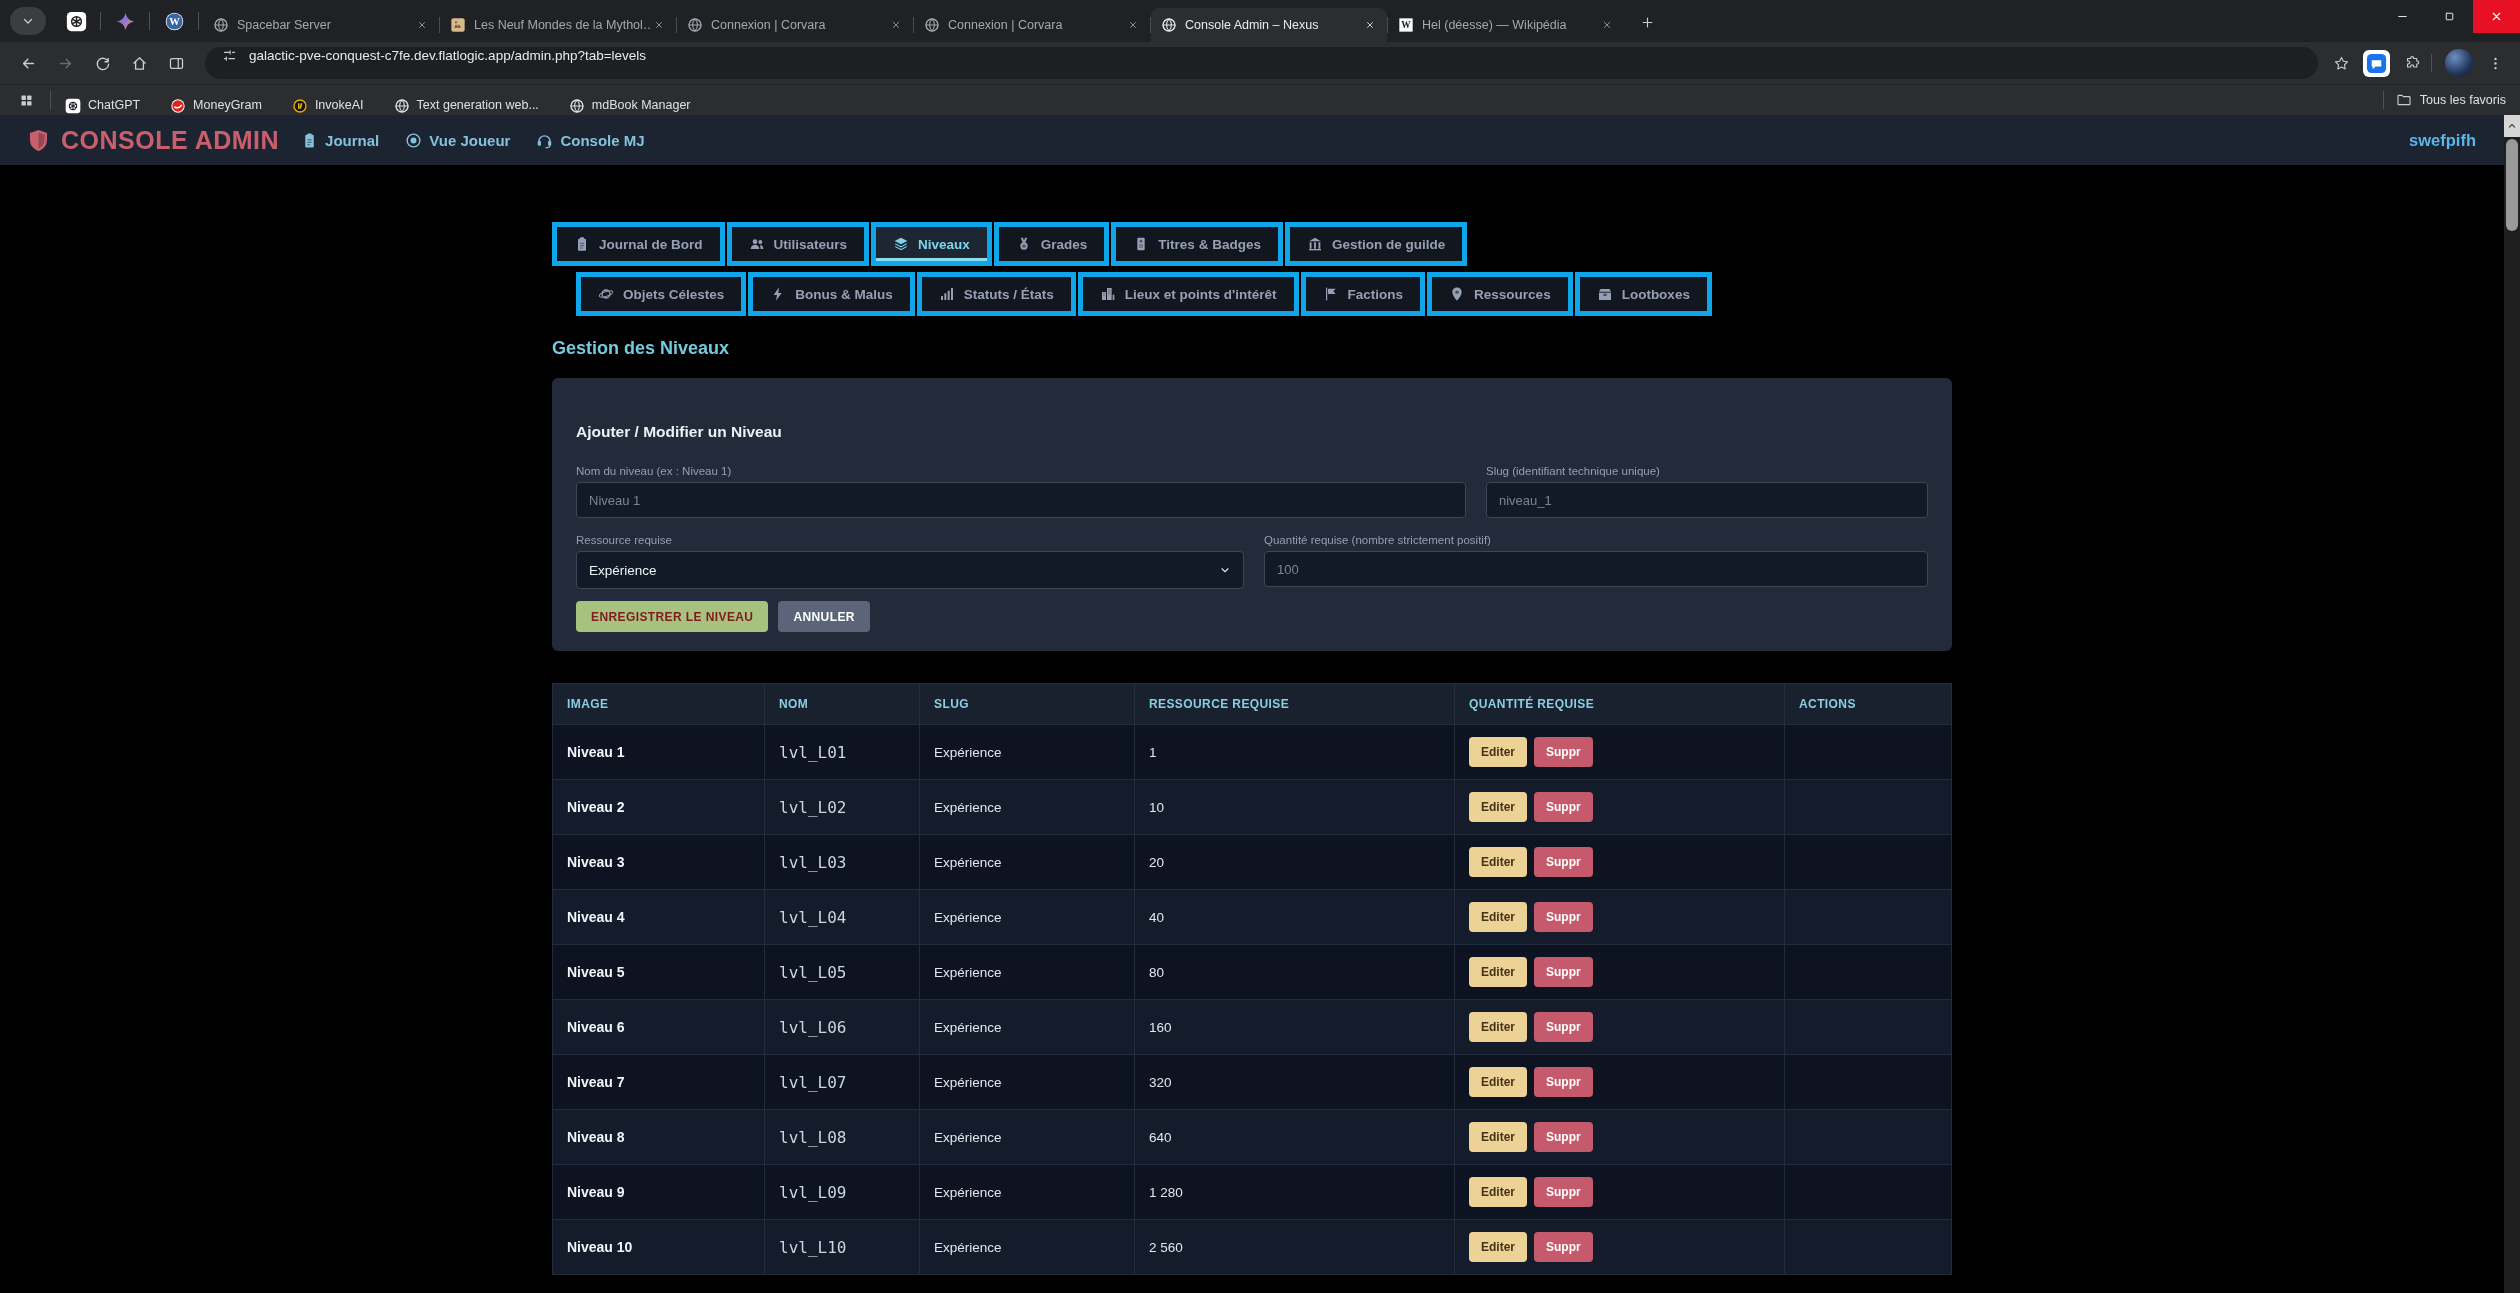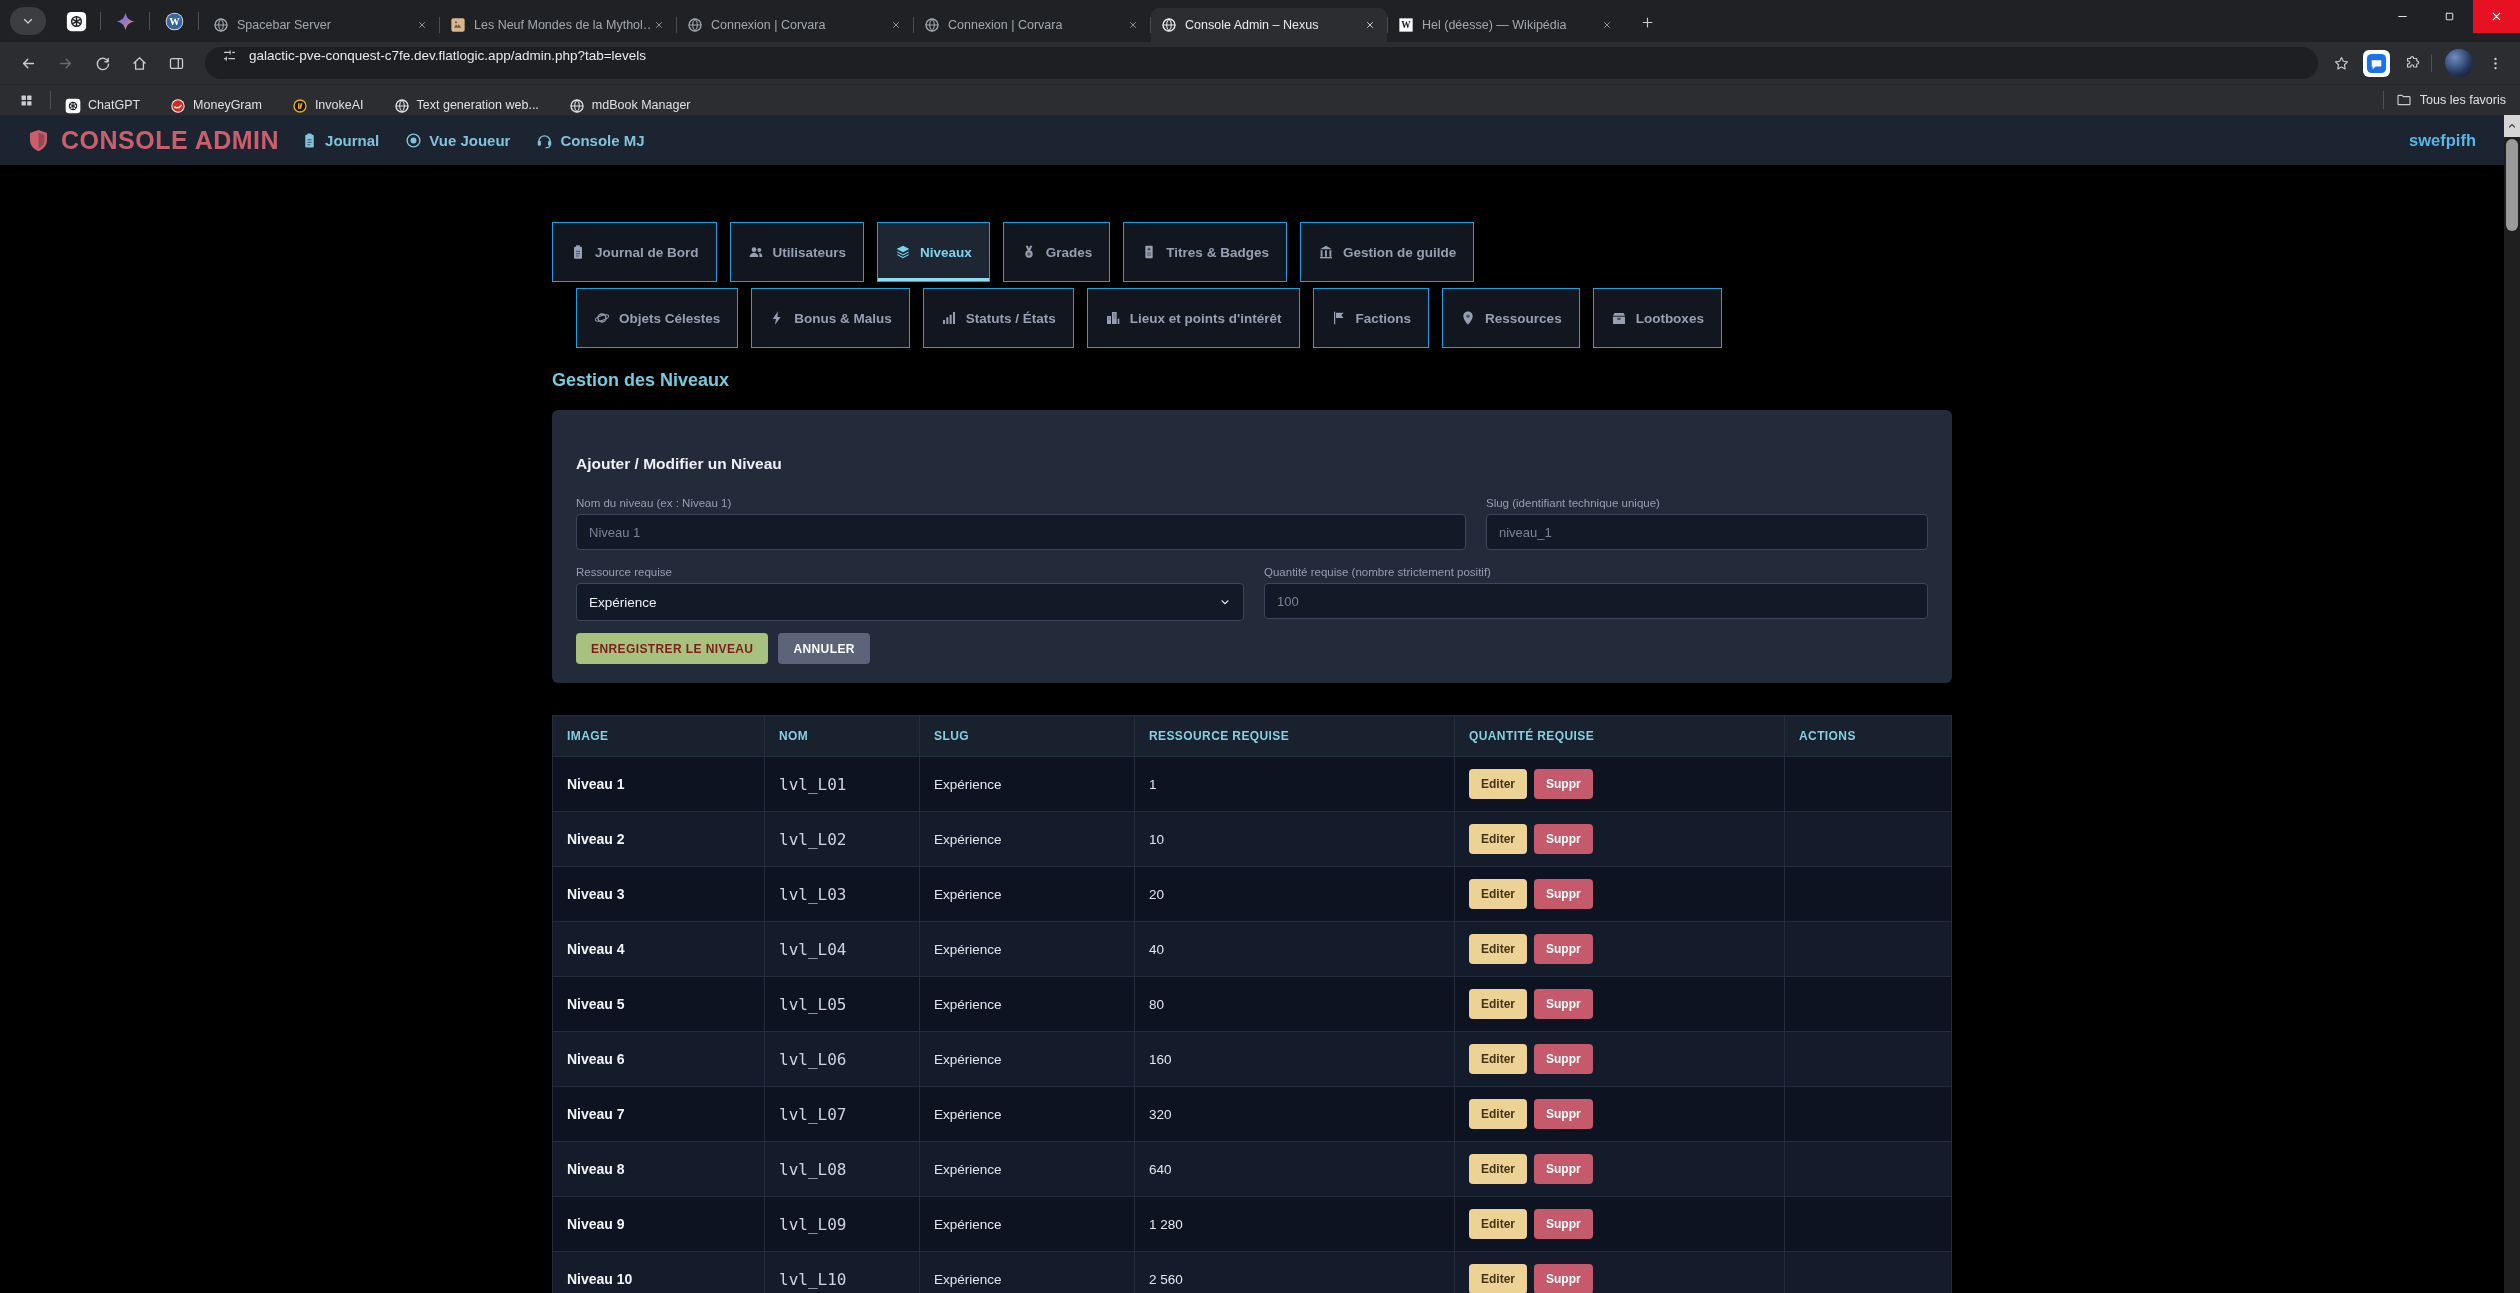--- a/index.html
+++ b/index.html
@@ -66,21 +66,21 @@
   .scrollcol{position:absolute;top:115px;right:0;width:16px;bottom:0;background:#1f1f1f;}
   .sb-up{height:22px;background:#d6d6d6;display:flex;align-items:center;justify-content:center;color:#4c4c4c;}
   .sb-up .i{width:10px;height:10px;}
   .sb-thumb{width:12px;margin:2px auto 0;height:92px;background:#9a9a9a;border-radius:6px;}
 
   
   .content{position:absolute;top:165px;left:0;width:2504px;bottom:0;background:#000;}
   .container{width:1400px;margin:0 auto;padding-top:57px;}
   .tabrow{display:flex;}
   .tabrow+.tabrow{margin-top:6px;padding-left:24px;}
-  .ptab{display:flex;align-items:center;gap:9px;height:60px;padding:0 17px;background:#12161f;border:1px solid #0ea5e9;margin-right:13px;color:#96a0b4;font-weight:bold;font-size:13.5px;white-space:nowrap;}
+  .ptab{display:flex;align-items:center;gap:9px;height:44px;padding:0 17px;background:#12161f;border:5px solid #0ea5e9;margin-right:2px;color:#96a0b4;font-weight:bold;font-size:13.5px;white-space:nowrap;}
   .ptab .i{width:16px;height:16px;}
   .ptab.active{background:#1e2634;color:#7dd5ec;box-shadow:inset 0 -3px 0 #8fdcef;}
   .page-title{margin-top:22px;color:#74cade;font-size:18px;font-weight:bold;}
   .card{margin-top:19px;background:#232b3a;border-radius:6px;height:273px;padding:22px 24px;}
   .card-title{color:#edf0f5;font-weight:bold;font-size:15.5px;margin-top:23px;}
   .frow{display:flex;gap:20px;}
   .frow1{margin-top:24px;}
   .fcol-name{width:890px;}
   .fcol-slug{flex:1;}
   .frow2{margin-top:16px;}

